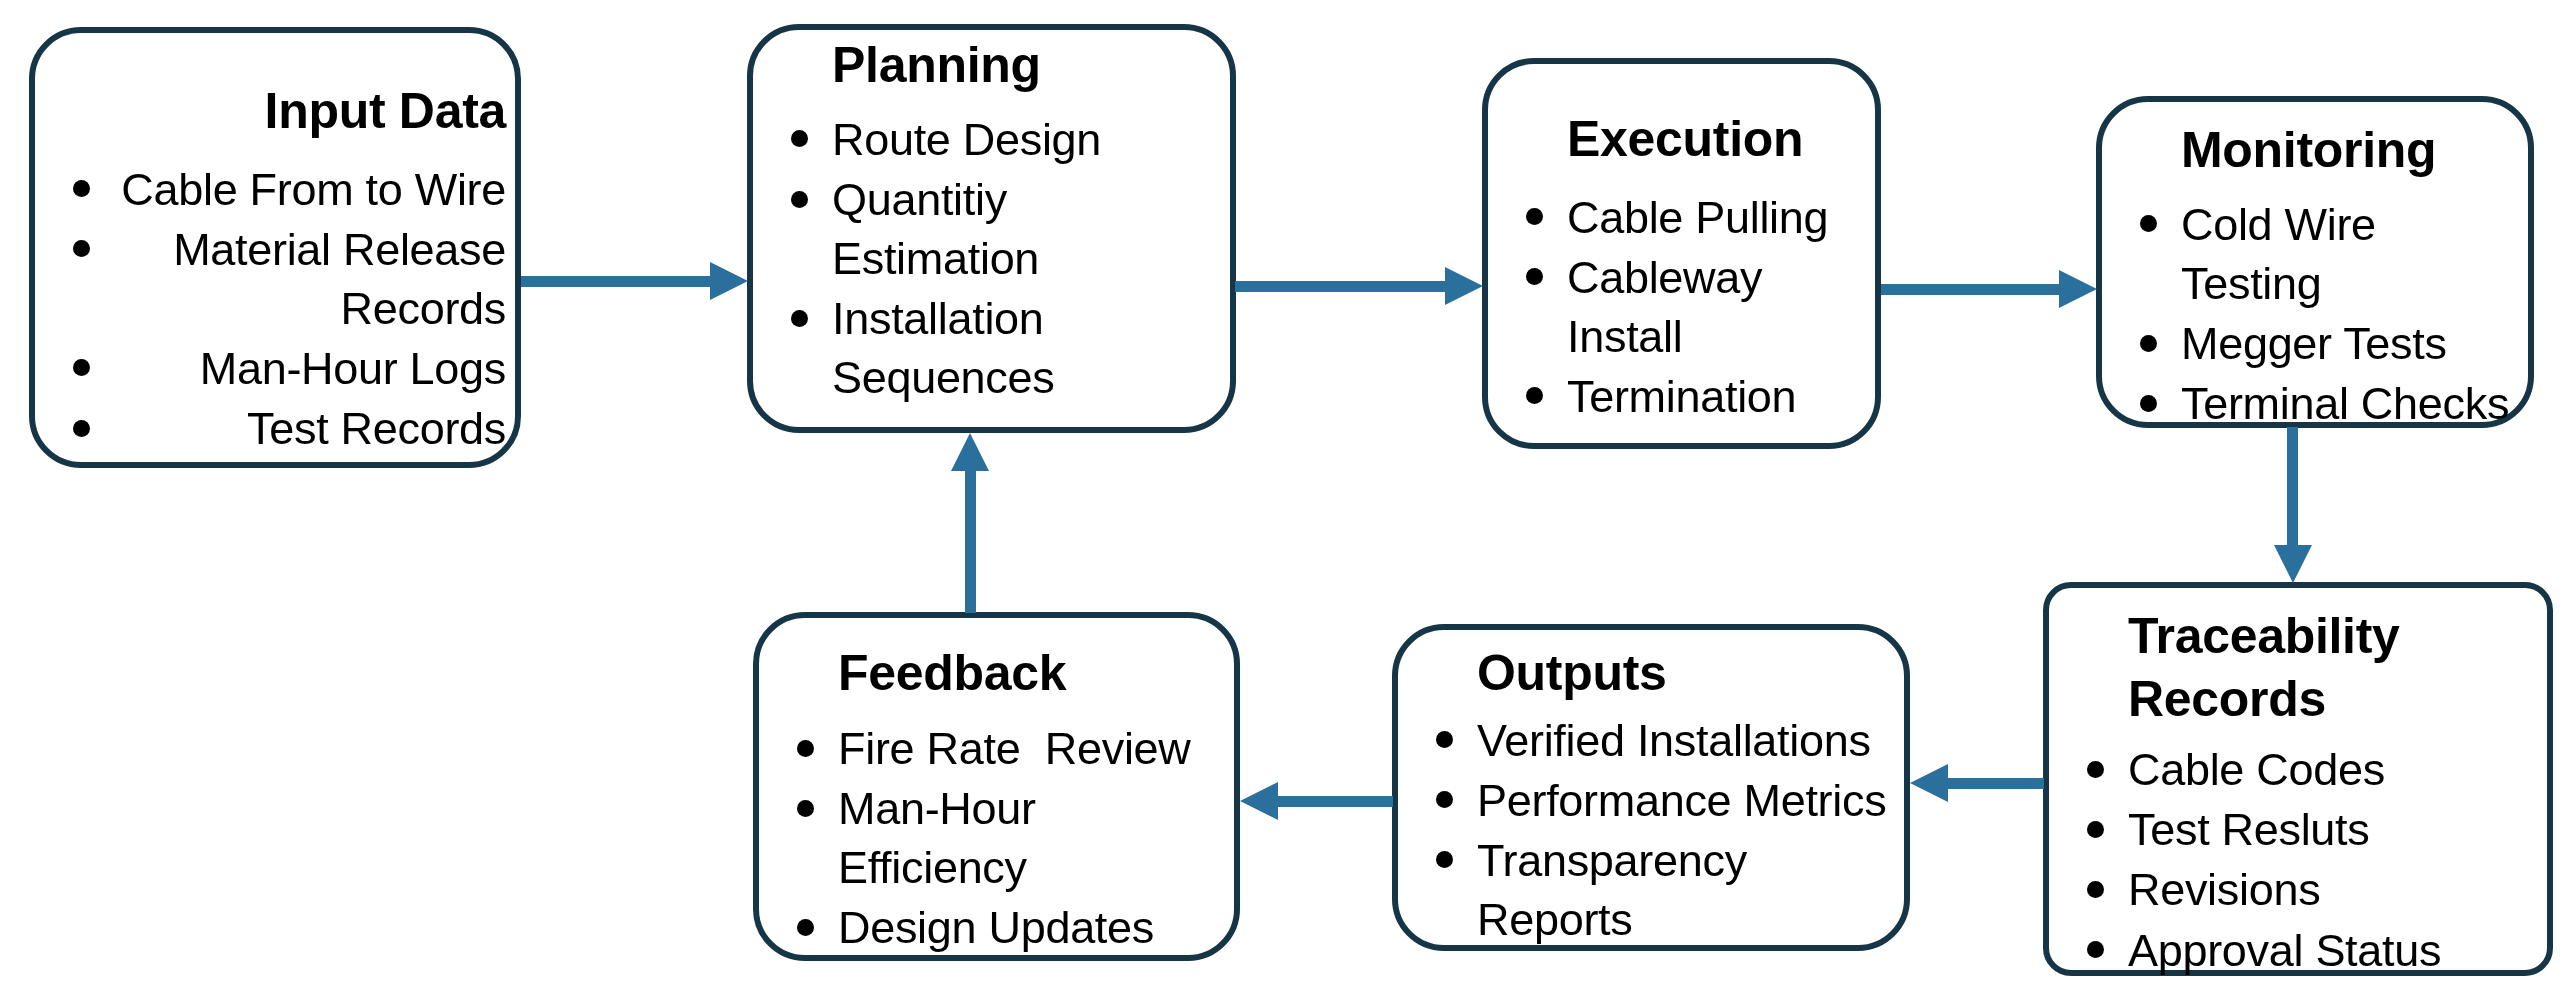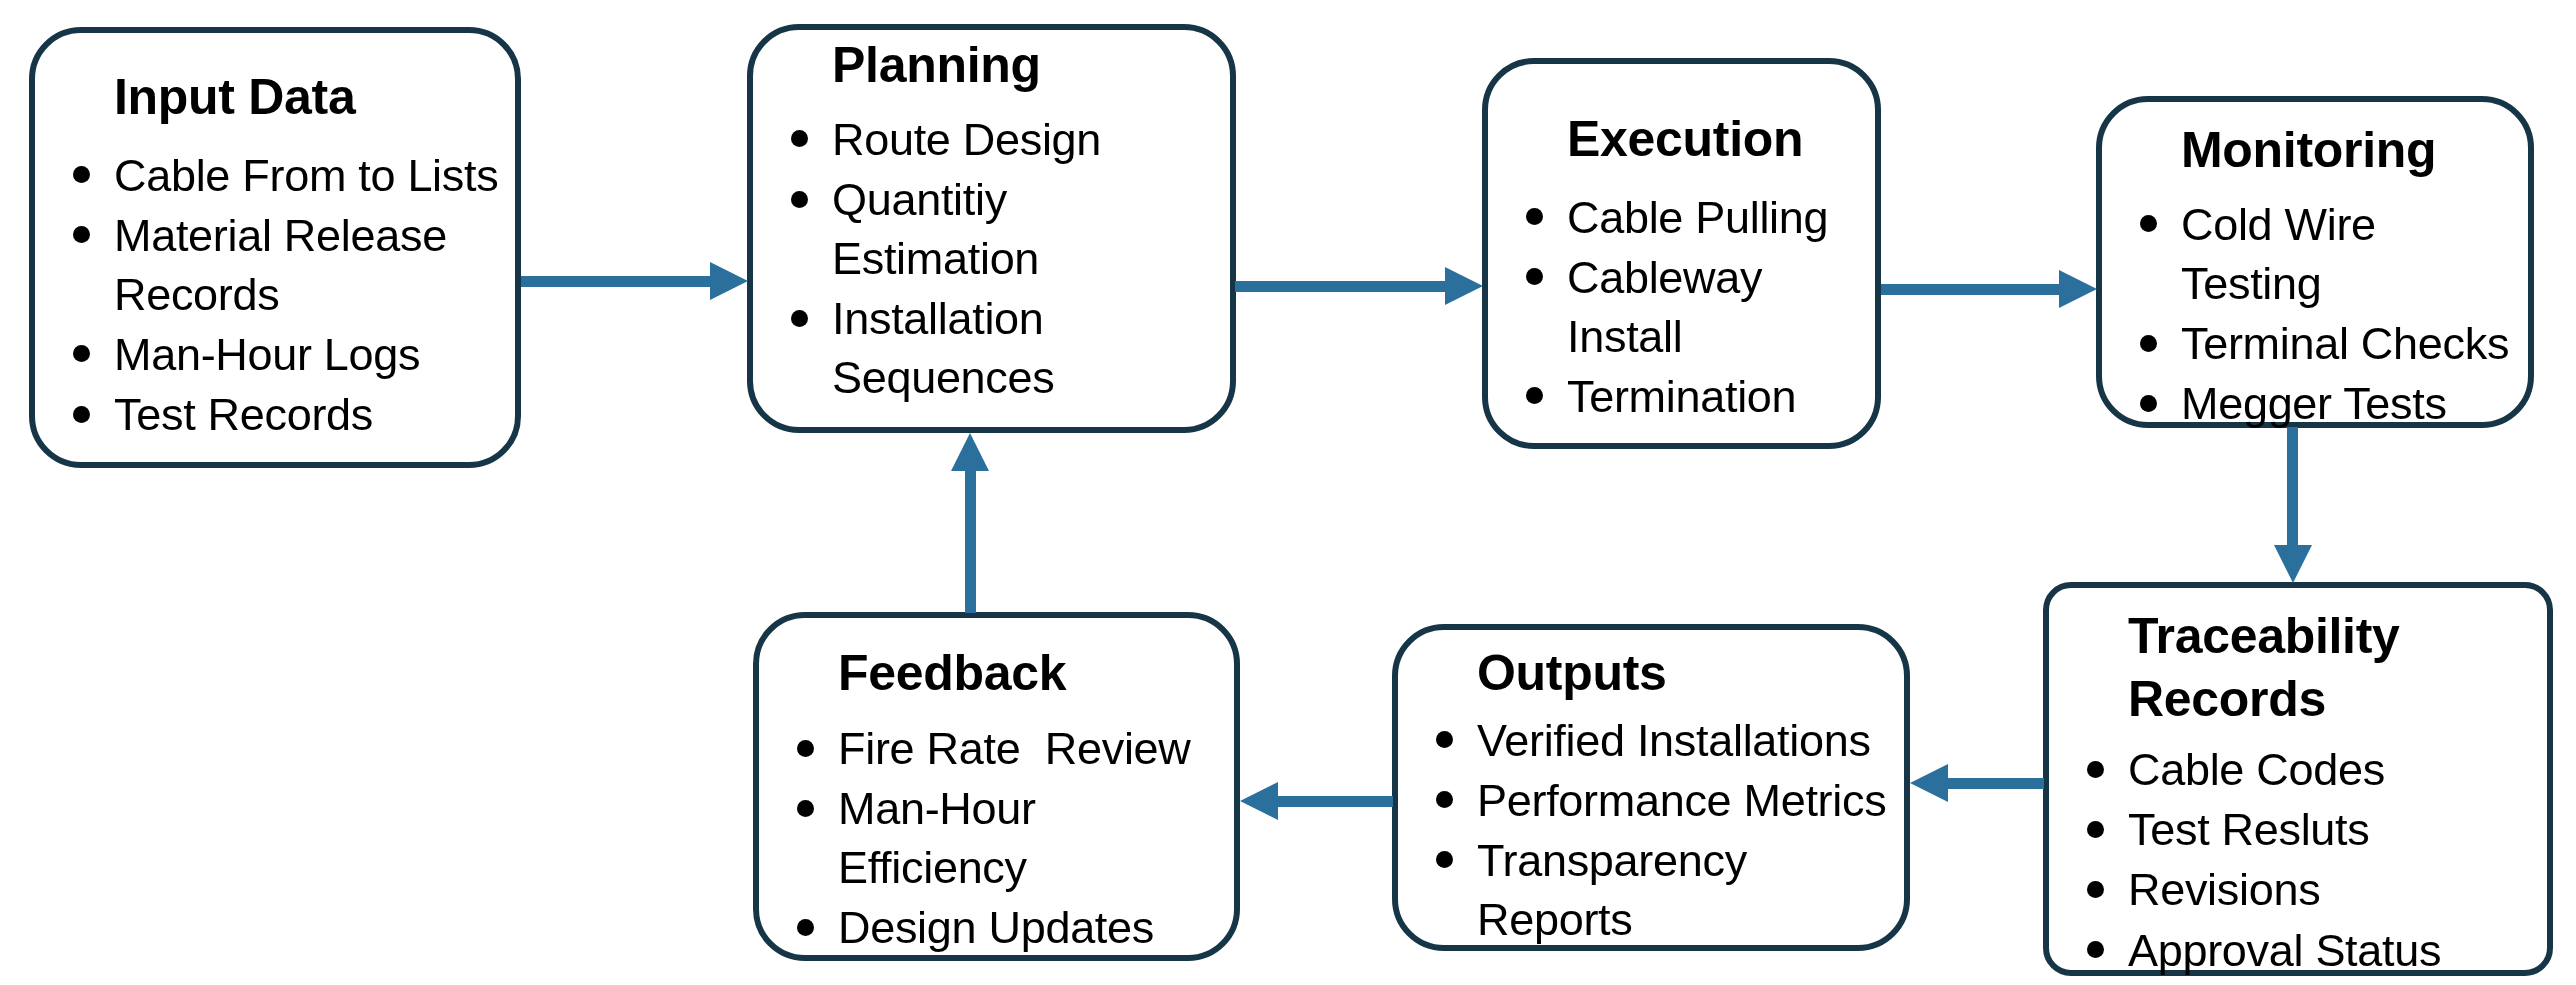--- a/index.html
+++ b/index.html
@@ -25,21 +25,21 @@
   .box-list{list-style:none;margin:17px 0 0 0;padding:0;}
   .box-list li{
     position:relative;font-size:45px;line-height:59px;white-space:pre;
     margin:0 0 1.2px 0;
   }
   .dot{
     position:absolute;left:-41px;top:20.6px;width:17px;height:17px;
     border-radius:50%;background:#000;
   }
   
-  .b1{left:29px;top:27px;width:492px;height:441px;padding-top:33px;}
+  .b1{left:29px;top:27px;width:492px;height:441px;padding-top:47px;text-align:right;}
   .b2{left:747px;top:24px;width:489px;height:409px;padding-top:4px;}
   .b2 .box-list{margin-top:13.3px;}
   .b3{left:1482px;top:58px;width:399px;height:391px;padding-top:44px;}
   .b4{left:2096px;top:96px;width:438px;height:332px;padding-top:17px;}
   .b4 .box-list{margin-top:13.3px;}
   .b5{left:2043px;top:582px;width:510px;height:394px;padding-top:17px;border-radius:28px;}
   .b5 .box-list{margin-top:10px;}
   .b6{left:1392px;top:624px;width:518px;height:327px;padding-top:12px;}
   .b6 .box-list{margin-top:6px;}
   .b7{left:753px;top:612px;width:487px;height:349px;padding-top:24px;}
@@ -63,21 +63,21 @@
   .a7s{left:965px;top:471px;width:11px;height:142px;}
 </style>
 </head>
 <body>
 
 <div class="canvas">
 
   <div class="box b1">
     <div class="box-title">Input Data</div>
     <ul class="box-list">
-      <li><span class="dot"></span><span>Cable From to Lists</span></li>
+      <li><span class="dot"></span><span>Cable From to Wire</span></li>
       <li><span class="dot"></span><span>Material Release
 Records</span></li>
       <li><span class="dot"></span><span>Man-Hour Logs</span></li>
       <li><span class="dot"></span><span>Test Records</span></li>
     </ul>
   </div>
 
   <div class="box b2">
     <div class="box-title">Planning</div>
     <ul class="box-list">
@@ -97,22 +97,22 @@
 Install</span></li>
       <li><span class="dot"></span><span>Termination</span></li>
     </ul>
   </div>
 
   <div class="box b4">
     <div class="box-title">Monitoring</div>
     <ul class="box-list">
       <li><span class="dot"></span><span>Cold Wire
 Testing</span></li>
+      <li><span class="dot"></span><span>Megger Tests</span></li>
       <li><span class="dot"></span><span>Terminal Checks</span></li>
-      <li><span class="dot"></span><span>Megger Tests</span></li>
     </ul>
   </div>
 
   <div class="box b5">
     <div class="box-title">Traceability
 Records</div>
     <ul class="box-list">
       <li><span class="dot"></span><span>Cable Codes</span></li>
       <li><span class="dot"></span><span>Test Resluts</span></li>
       <li><span class="dot"></span><span>Revisions</span></li>

